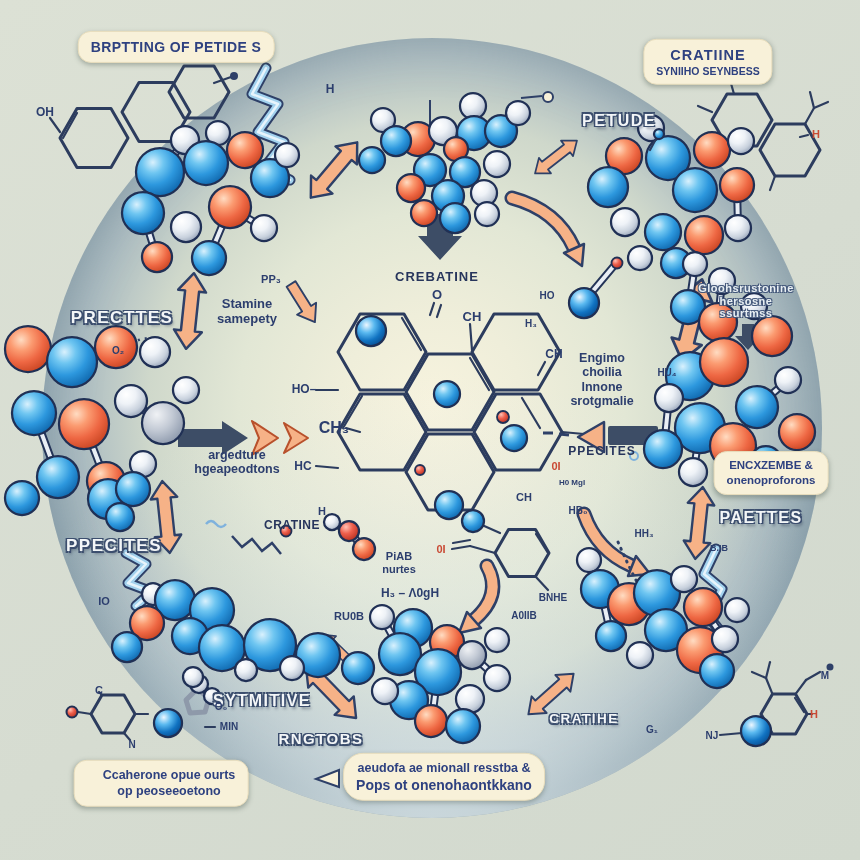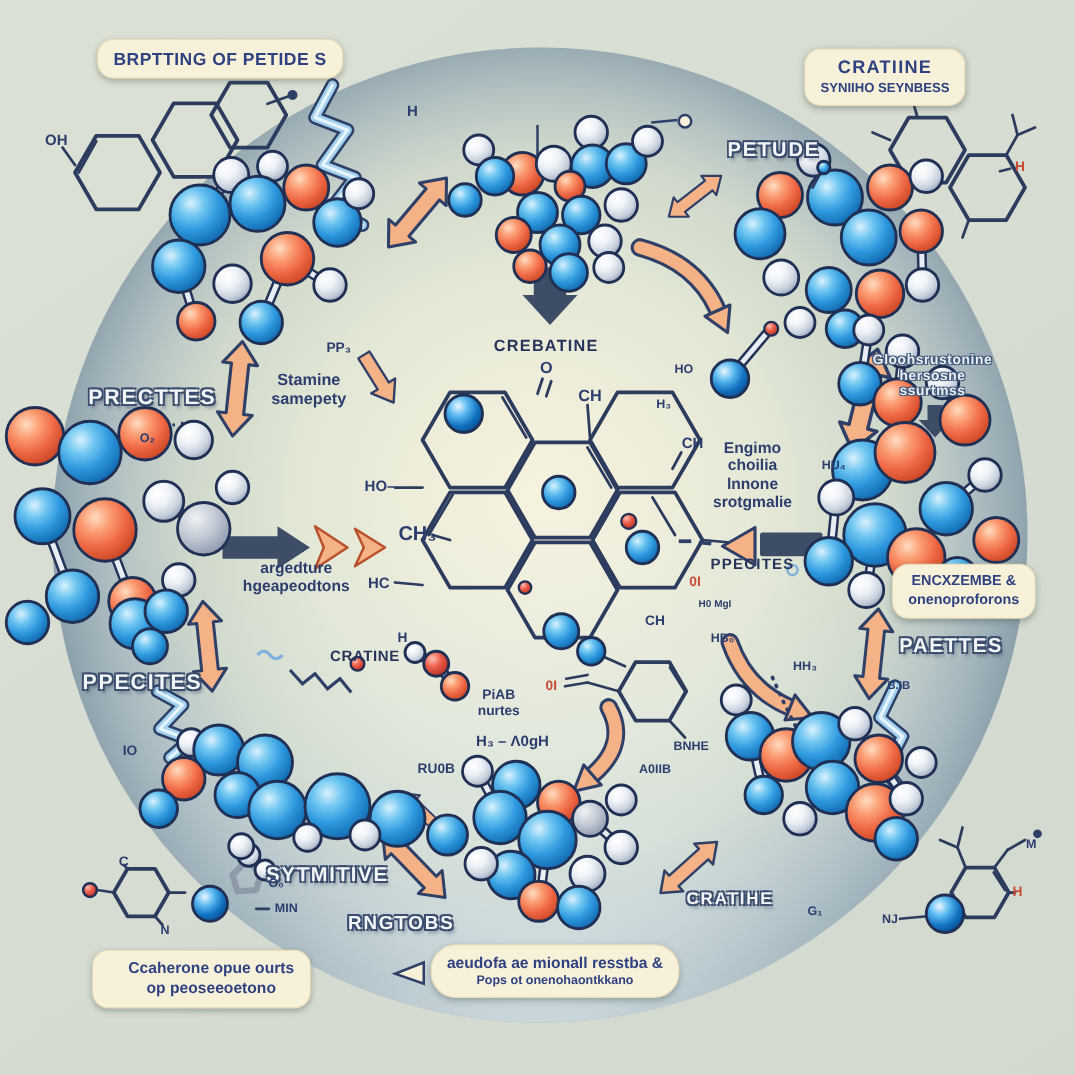--- a/index.html
+++ b/index.html
@@ -480,21 +480,21 @@
   <div class="callout" style="left:771px;top:473px;">
     <div class="co-line" style="font-size:11.5px;">ENCXZEMBE &amp;</div>
     <div class="co-line" style="font-size:11.5px;">onenoproforons</div>
   </div>
   <div class="callout" style="left:161px;top:783px;padding-left:28px;">
     <div class="co-line" style="font-size:12.5px;">Ccaherone opue ourts</div>
     <div class="co-line" style="font-size:12.5px;">op peoseeoetono</div>
   </div>
   <div class="callout" style="left:444px;top:777px;border-radius:20px;">
     <div class="co-line" style="font-size:12.5px;">aeudofa ae mionall resstba &amp;</div>
-    <div class="co-line" style="font-size:10px;">Pops ot onenohaontkkano</div>
+    <div class="co-line" style="font-size:14px;">Pops ot onenohaontkkano</div>
   </div>
 
   <div class="lbl w" style="left:619px;top:121px;font-size:16px;">PETUDE</div>
   <div class="lbl w" style="left:122px;top:318px;font-size:17px;">PRECTTES</div>
   <div class="lbl w" style="left:114px;top:546px;font-size:17px;">PPECITES</div>
   <div class="lbl w" style="left:262px;top:701px;font-size:16px;">SYTMITIVE</div>
   <div class="lbl w" style="left:321px;top:739px;font-size:15px;">RNGTOBS</div>
   <div class="lbl w" style="left:584px;top:719px;font-size:13.5px;">CRATIHE</div>
   <div class="lbl w" style="left:761px;top:518px;font-size:16px;">PAETTES</div>
   <div class="lbl w2 multi" style="left:746px;top:301px;font-size:11px;">

